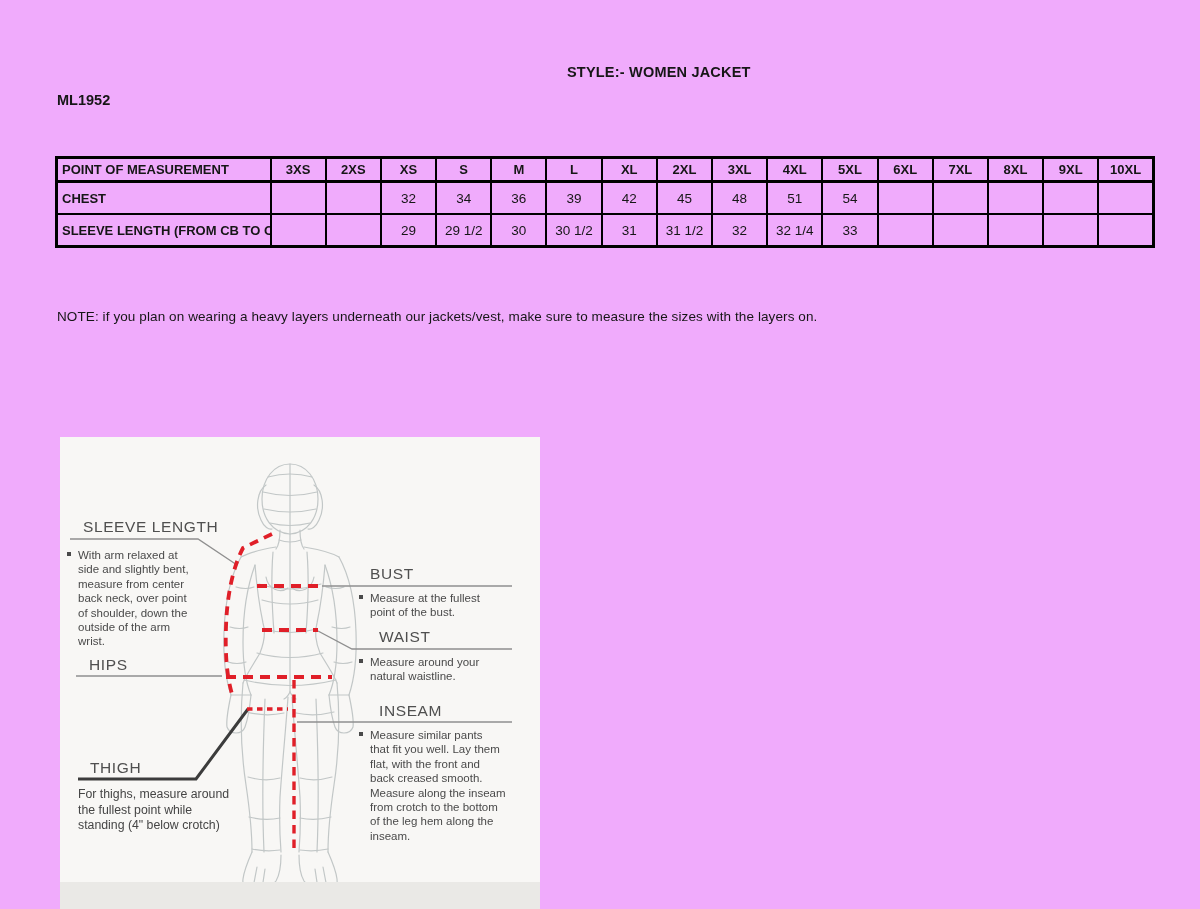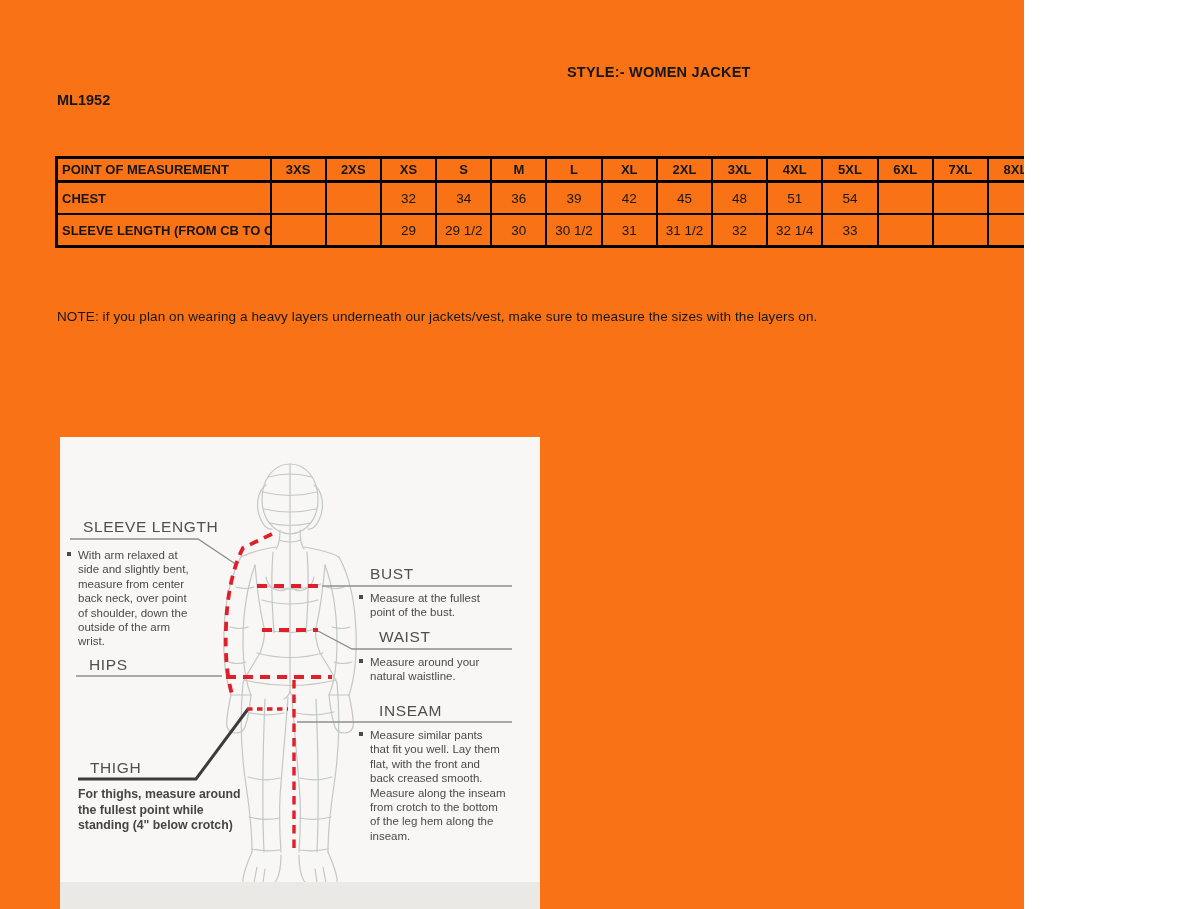--- a/index.html
+++ b/index.html
@@ -1,16 +1,16 @@
 <!DOCTYPE html>
 <html><head>
 <meta charset="utf-8">
 <style>
   html,body{margin:0;padding:0;background:#ffffff;}
-  .page{position:relative;width:1024px;height:909px;background:#f97316;overflow:hidden;
+  .page{position:relative;width:1200px;height:909px;background:#f0abfc;overflow:hidden;
         font-family:"Liberation Sans",sans-serif;color:#161616;}
 
   .doc-title{position:absolute;left:567px;top:64px;font-size:14.5px;font-weight:bold;letter-spacing:.2px;}
   .style-code{position:absolute;left:57px;top:92px;font-size:14.5px;font-weight:bold;}
 
   table.size-table{position:absolute;left:55px;top:156px;width:1100px;border-collapse:collapse;
         table-layout:fixed;border:3px solid #000;}
   table.size-table th, table.size-table td{border:2px solid #000;padding:0 3px;overflow:hidden;white-space:nowrap;}
   table.size-table th{height:21px;font-size:13px;font-weight:bold;text-align:center;border-bottom:3px solid #000;}
   table.size-table th.pom{text-align:left;padding-left:4px;}
@@ -23,21 +23,21 @@
   .diagram svg{position:absolute;left:0;top:0;}
   .bottom-band{position:absolute;left:0;bottom:0;width:100%;height:27px;background:#eae9e6;}
 
   .sec-h{position:absolute;font-size:15.5px;color:#4f4f4f;letter-spacing:.6px;white-space:nowrap;margin-left:12px;}
   .sec-p{position:absolute;font-size:11.5px;line-height:14.4px;color:#4a4a4a;white-space:pre-line;}
   .sec-p.bulleted::before{content:"";position:absolute;left:-11px;top:4px;width:4px;height:4px;background:#4a4a4a;}
   .sec-p.thigh-text{font-size:12.3px;line-height:15.5px;color:#454545;}
 
   .h-sleeve{left:11px;top:81px;}   .p-sleeve{left:18px;top:111px;}
   .h-hips{left:17px;top:219px;}    .p-hips{left:15px;top:246px;}
-  .h-thigh{left:18px;top:322px;}   .p-thigh{left:18px;top:350px;font-weight:bold;}
+  .h-thigh{left:18px;top:322px;}   .p-thigh{left:18px;top:350px;}
   .h-bust{left:298px;top:128px;}   .p-bust{left:310px;top:154px;}
   .h-waist{left:307px;top:191px;}  .p-waist{left:310px;top:218px;}
   .h-inseam{left:307px;top:265px;} .p-inseam{left:310px;top:291px;}
 </style>
 </head>
 <body>
 
 <div class="page">
 
   <div class="doc-title">STYLE:- WOMEN JACKET</div>

